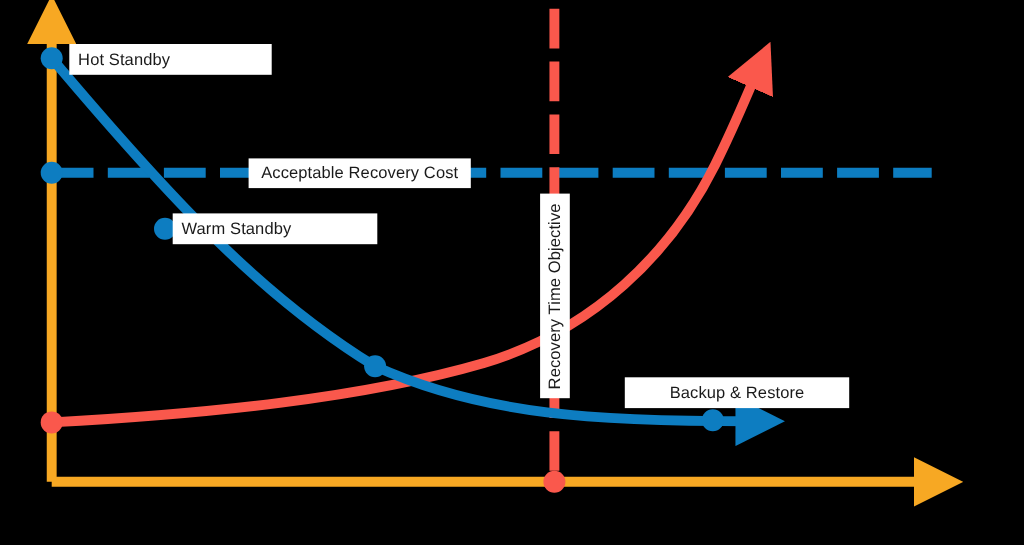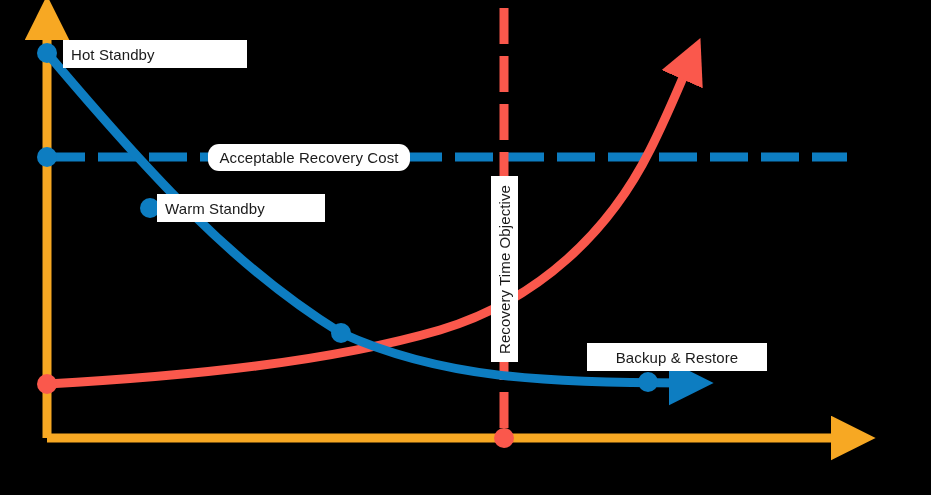--- a/index.html
+++ b/index.html
@@ -39,39 +39,38 @@
   #label-hot-standby {
     left: 63px;
     top: 40px;
     width: 184px;
     height: 28px;
     justify-content: flex-start;
     padding-left: 8px;
     box-sizing: border-box;
   }
   #label-acceptable-recovery-cost {
-    left: 208px;
+    left: 226px;
     top: 144px;
     width: 202px;
     height: 27px;
-    border-radius: 11px;
   }
   #label-warm-standby {
     left: 157px;
     top: 194px;
-    width: 168px;
+    width: 186px;
     height: 28px;
     justify-content: flex-start;
     padding-left: 8px;
     box-sizing: border-box;
   }
   #label-backup-restore {
-    left: 587px;
+    left: 568px;
     top: 343px;
-    width: 180px;
+    width: 204px;
     height: 28px;
   }
   #label-rto {
     left: 491px;
     top: 176px;
     width: 27px;
     height: 186px;
     writing-mode: vertical-rl;
     transform: rotate(180deg);
     padding: 0;

